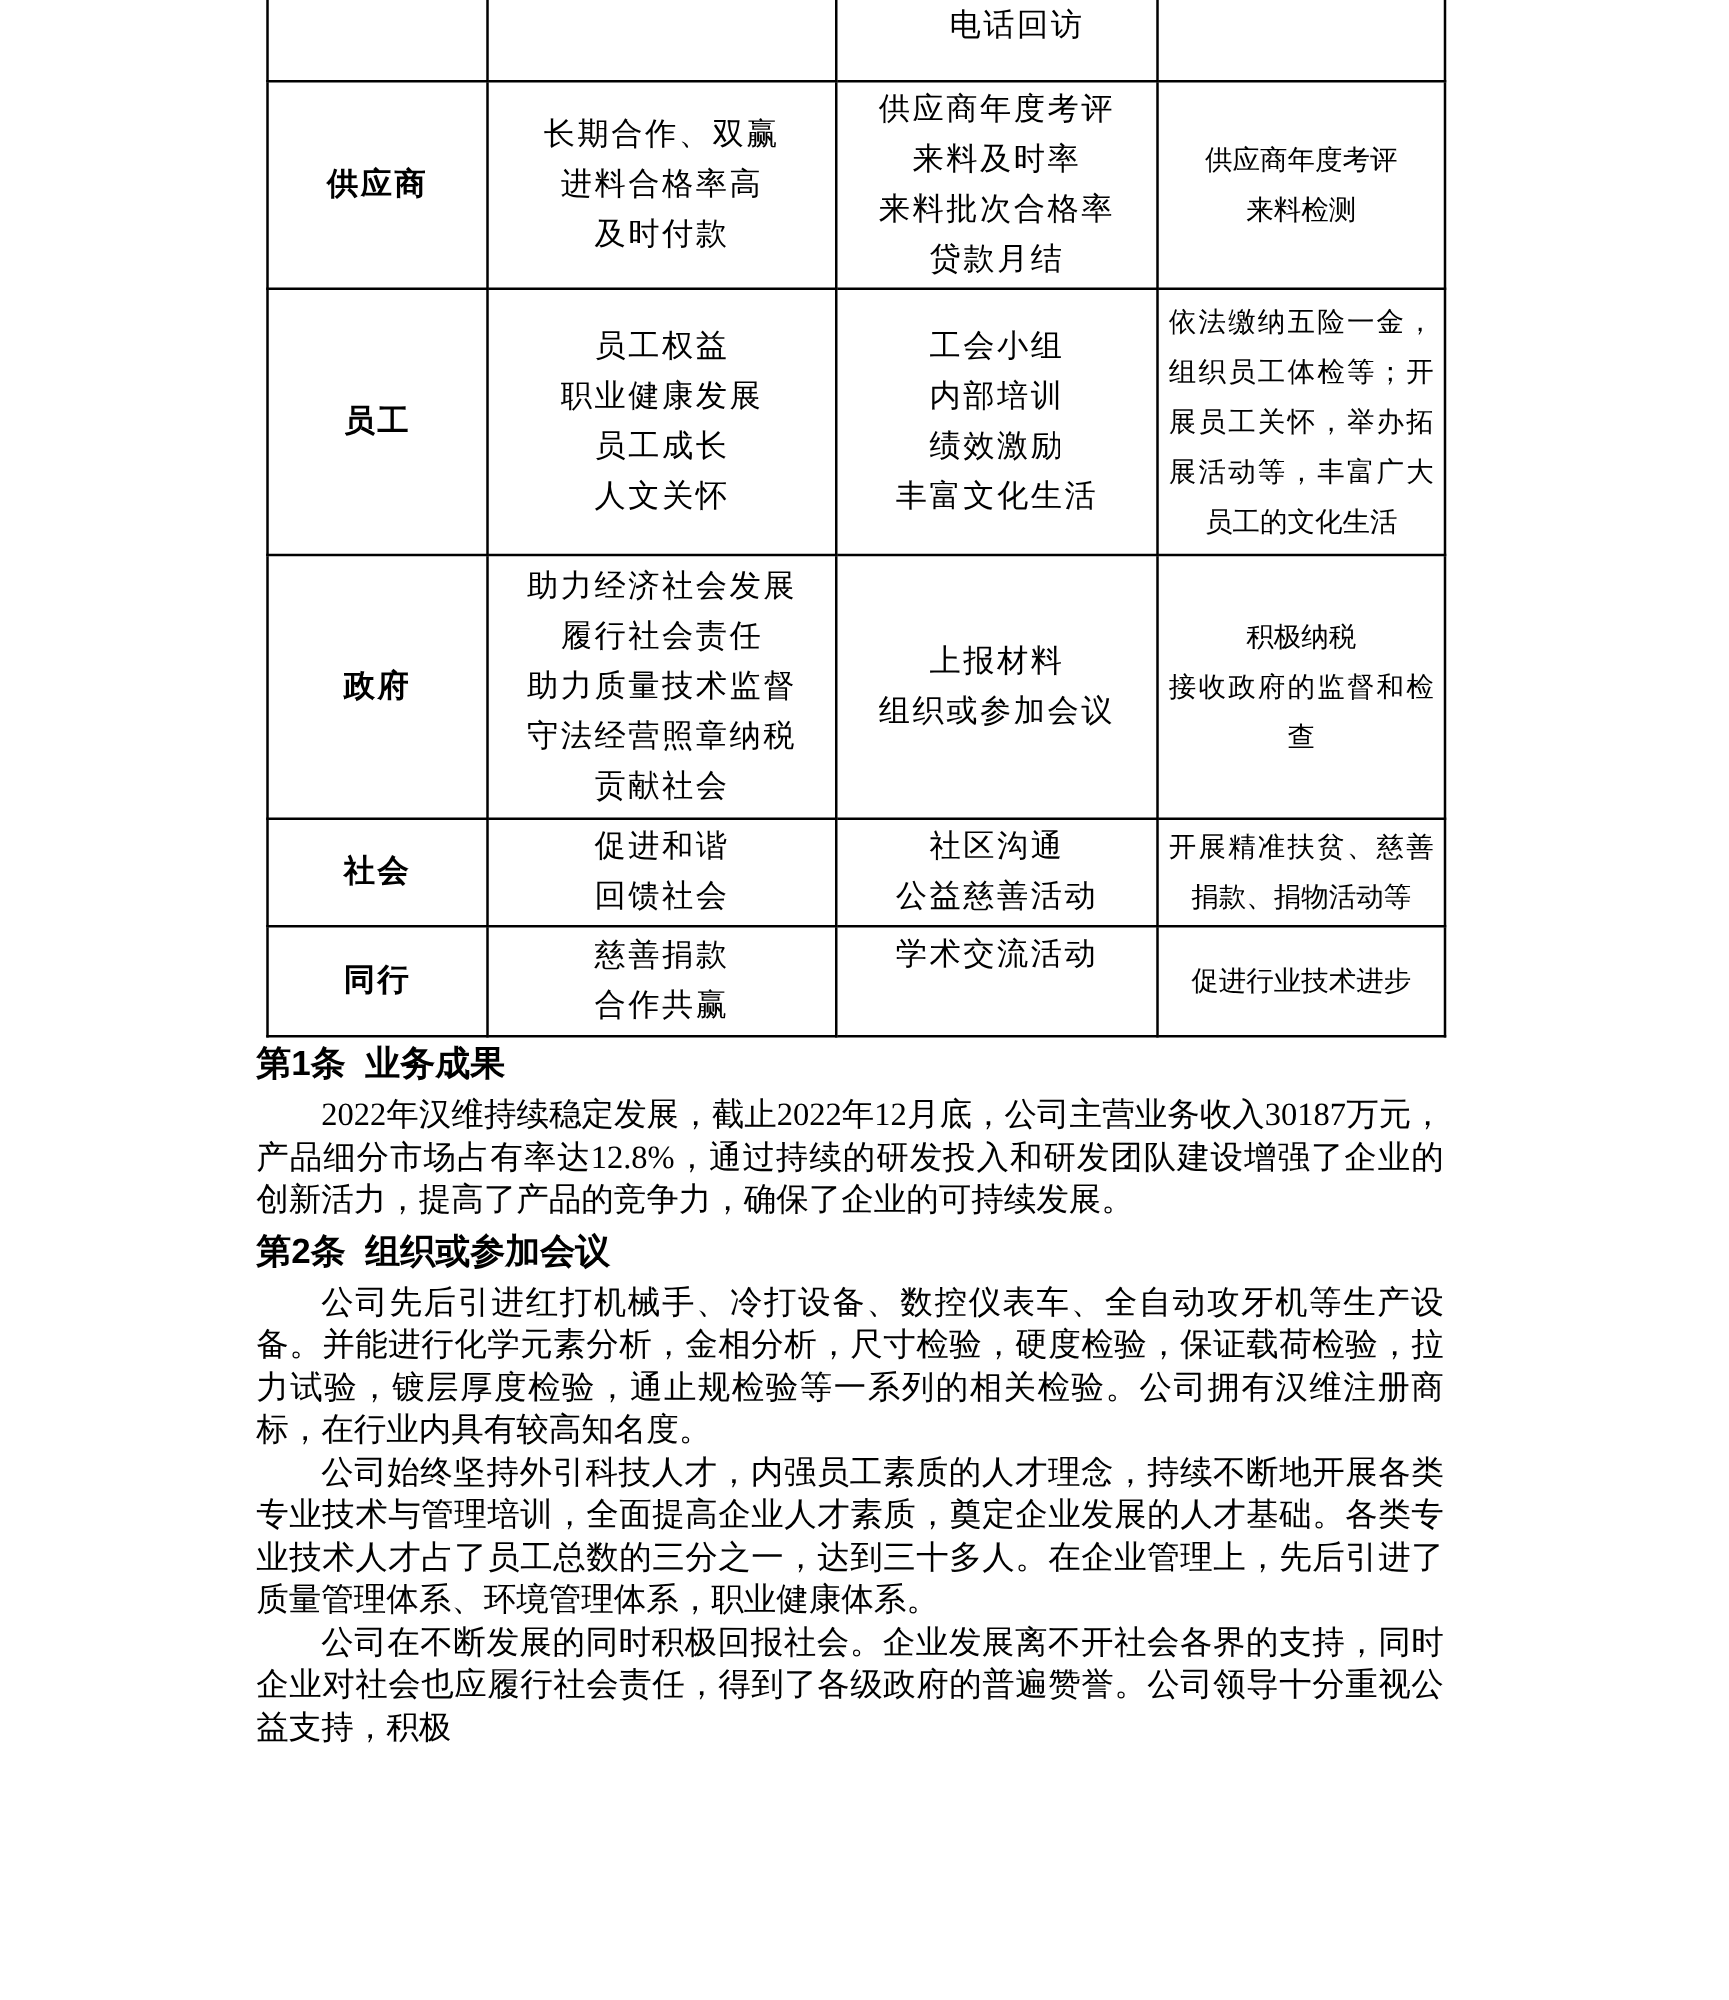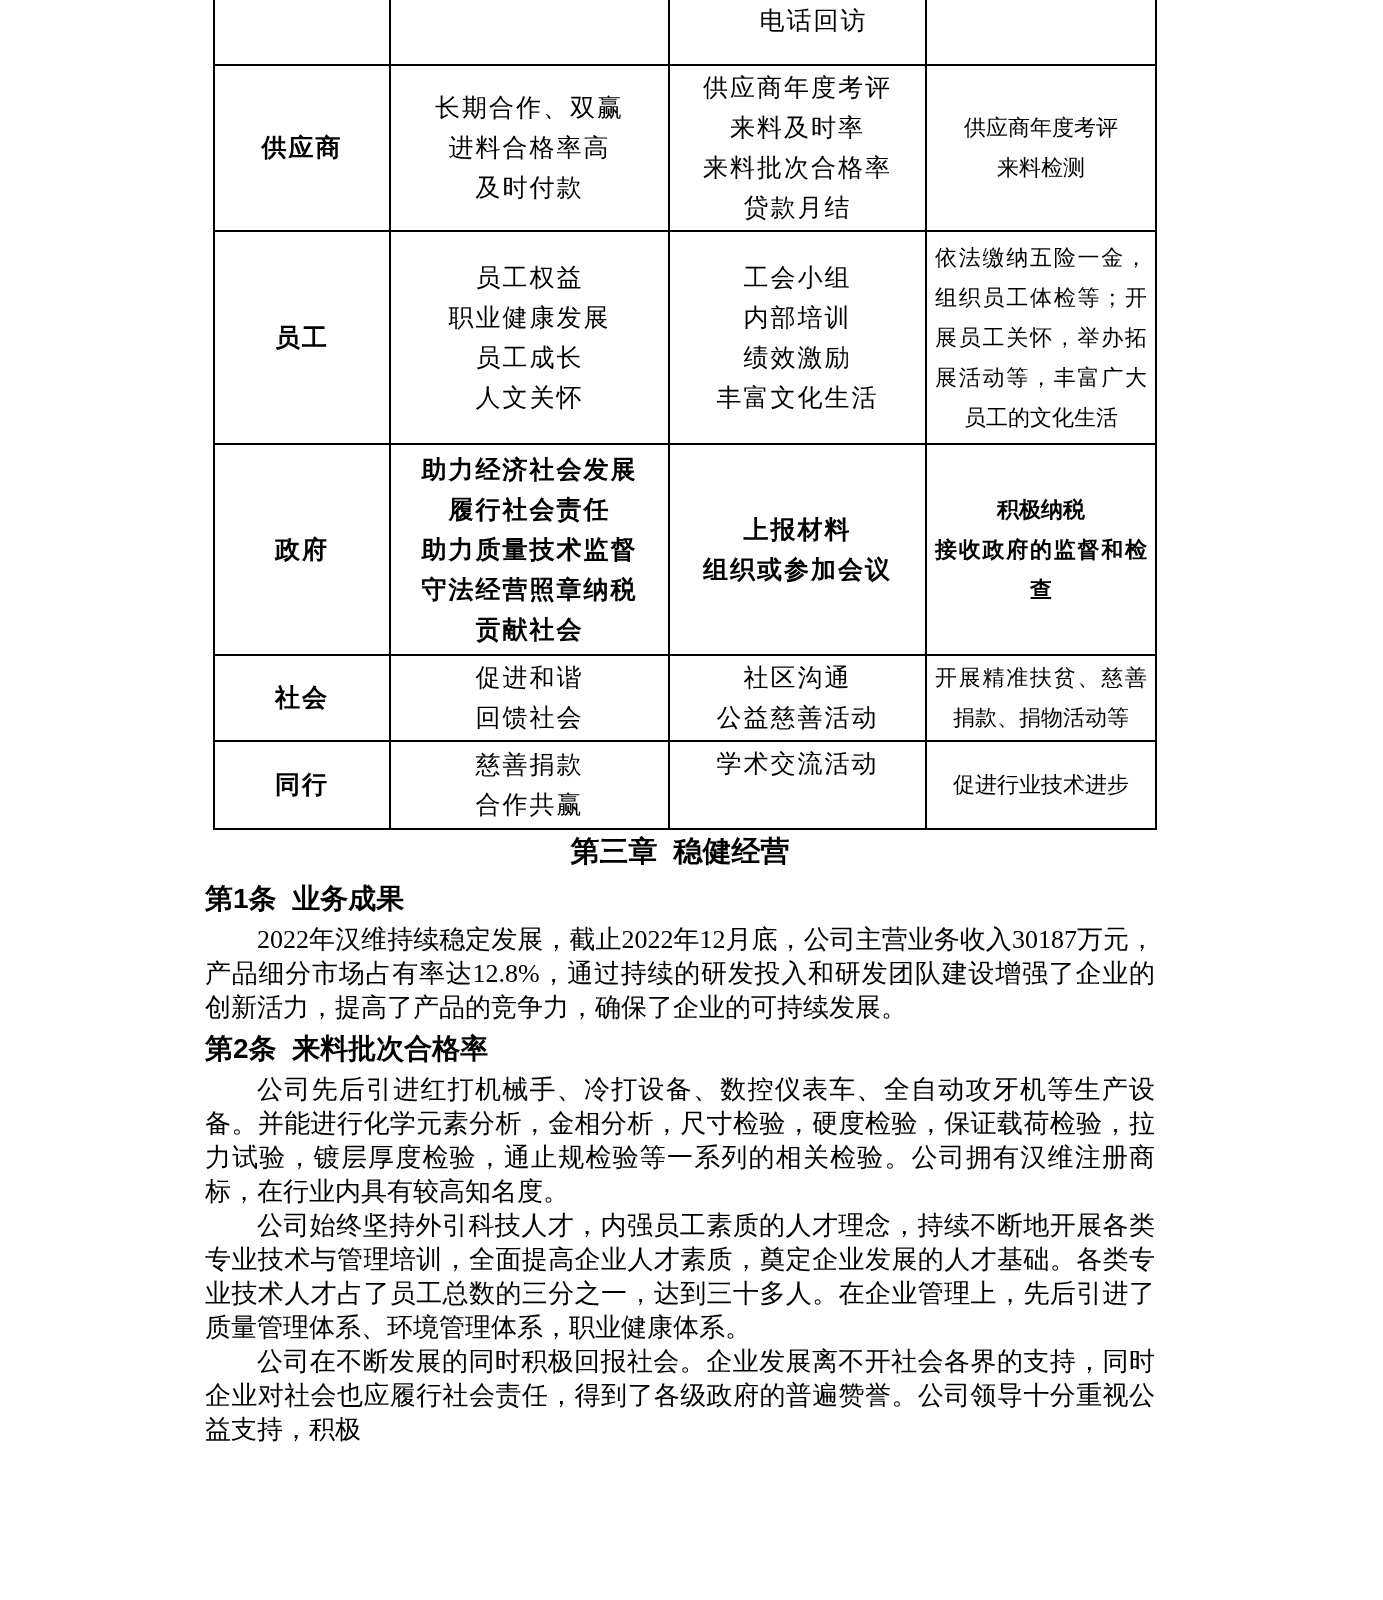--- a/index.html
+++ b/index.html
@@ -44,21 +44,21 @@
     font-size: 22px;
     letter-spacing: 0;
     text-align: justify;
     text-align-last: center;
     text-justify: inter-ideograph;
     padding: 2px 8px;
   }
   tr.r0 td { height: 60px; border-top: none; vertical-align: top; padding-top: 1px; padding-left: 38px; }
   tr.r1 td { height: 160px; }
   tr.r2 td { height: 207px; }
-  tr.r3 td { height: 205px; font-weight: bold; }
+  tr.r3 td { height: 205px; }
   tr.r4 td { height: 78px; }
   tr.r5 td { height: 82px; }
   tr.r5 td.vtop { vertical-align: top; margin-left: 31px; }
 
   
   .content {
     position: absolute;
     left: 205px; top: 827px;
     width: 950px;
     font-size: 26px;
@@ -156,24 +156,23 @@
         <td class="lab">同行</td>
         <td>慈善捐款
 合作共赢</td>
         <td class="vtop">学术交流活动</td>
         <td class="c4">促进行业技术进步</td>
       </tr>
     </tbody>
   </table>
 
   <div class="content">
-    <h2 class="chapter-title">第三章  稳健经营</h2>
 
     <h3 class="section-heading">第1条  业务成果</h3>
     <p class="body-para">2022年汉维持续稳定发展，截止2022年12月底，公司主营业务收入30187万元，产品细分市场占有率达12.8%，通过持续的研发投入和研发团队建设增强了企业的创新活力，提高了产品的竞争力，确保了企业的可持续发展。</p>
 
-    <h3 class="section-heading">第2条  来料批次合格率</h3>
+    <h3 class="section-heading">第2条  组织或参加会议</h3>
     <p class="body-para">公司先后引进红打机械手、冷打设备、数控仪表车、全自动攻牙机等生产设备。并能进行化学元素分析，金相分析，尺寸检验，硬度检验，保证载荷检验，拉力试验，镀层厚度检验，通止规检验等一系列的相关检验。公司拥有汉维注册商标，在行业内具有较高知名度。</p>
     <p class="body-para">公司始终坚持外引科技人才，内强员工素质的人才理念，持续不断地开展各类专业技术与管理培训，全面提高企业人才素质，奠定企业发展的人才基础。各类专业技术人才占了员工总数的三分之一，达到三十多人。在企业管理上，先后引进了质量管理体系、环境管理体系，职业健康体系。</p>
     <p class="body-para">公司在不断发展的同时积极回报社会。企业发展离不开社会各界的支持，同时企业对社会也应履行社会责任，得到了各级政府的普遍赞誉。公司领导十分重视公益支持，积极</p>
   </div>
 
 </div>
 
 </body></html>

